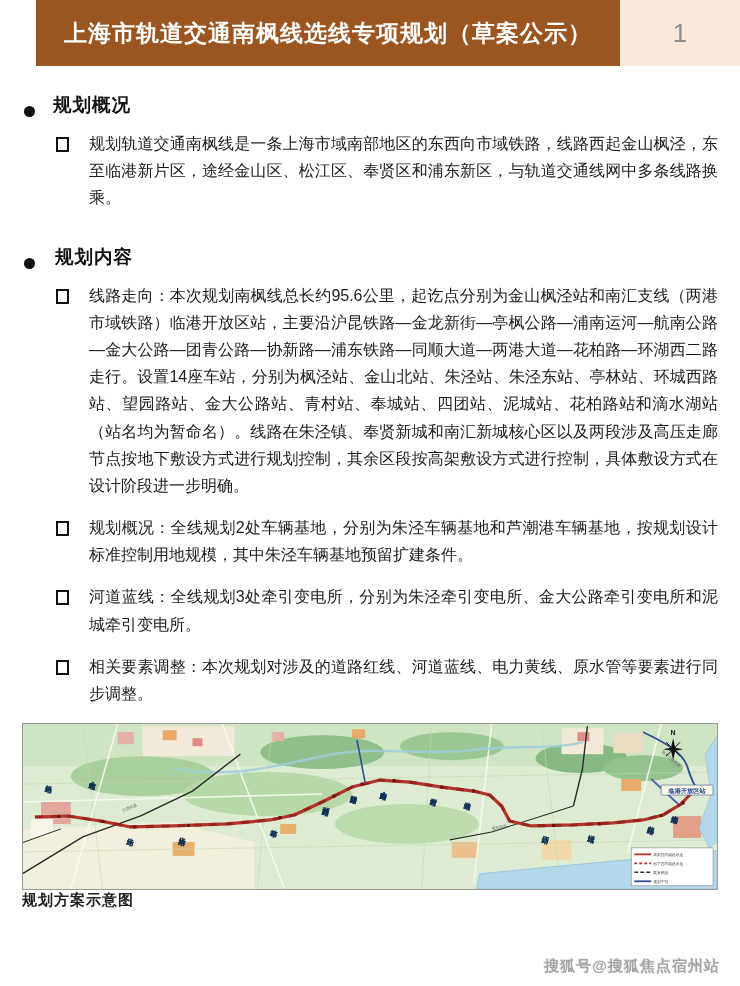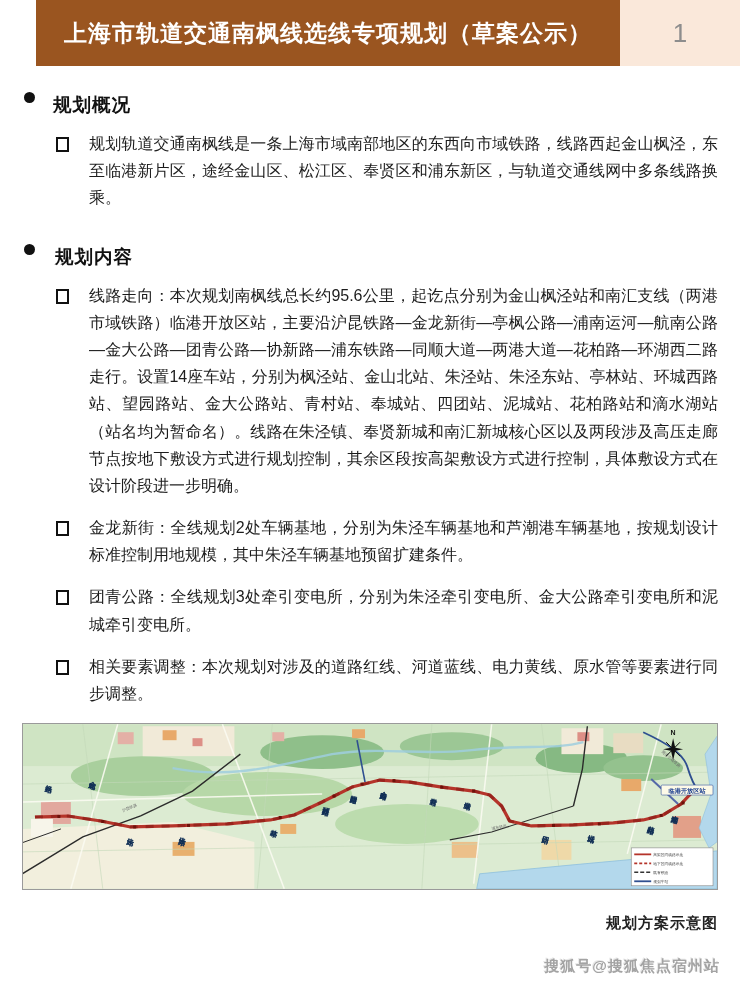--- a/index.html
+++ b/index.html
@@ -22,21 +22,21 @@
   .hdr-page{
     width:120px;
     background:#fae8da;
     color:#8d8d8d;
     display:flex;align-items:center;justify-content:center;
     font-size:26px;
   }
   
   .content{padding:0 22px;}
   .sec-head{
-    display:flex;align-items:flex-start;gap:18px;
+    display:flex;align-items:flex-end;gap:18px;
     margin:26px 0 6px 2px;
   }
   .sec-bullet{
     width:11px;height:11px;border-radius:50%;
     background:#111;flex:0 0 auto;
   }
   .sec-title{font-size:18.5px;font-weight:bold;color:#111;letter-spacing:1px;}
   .item{
     display:flex;gap:20px;
     margin:13px 0 15px 34px;
@@ -54,23 +54,23 @@
   }
   .plabel{font-weight:normal;}
   
   .map-frame{
     margin:16px 0 0 0;
     border:1px solid #9a9a9a;
     background:#dcebd2;
     line-height:0;
   }
   .map-caption{
-    text-align:right;
+    text-align:left;
     font-size:15px;font-weight:bold;color:#222;
-    margin-top:24px;letter-spacing:1px;
+    margin-top:1px;letter-spacing:1px;
   }
   .watermark{
     position:absolute;right:20px;bottom:10px;
     font-size:15px;font-weight:bold;
     color:#a3a3a3;
     text-shadow:1px 1px 0 #ffffff,-1px -1px 0 #e8e8e8;
     letter-spacing:1px;
   }
   
   .stn{
@@ -110,25 +110,25 @@
       <span class="sec-bullet"></span>
       <span class="sec-title">规划内容</span>
     </div>
 
     <div class="item">
       <span class="item-bullet"></span>
       <p><span class="plabel">线路走向：</span><span>本次规划南枫线总长约95.6公里，起讫点分别为金山枫泾站和南汇支线（两港市域铁路）临港开放区站，主要沿沪昆铁路—金龙新街—亭枫公路—浦南运河—航南公路—金大公路—团青公路—协新路—浦东铁路—同顺大道—两港大道—花柏路—环湖西二路走行。设置14座车站，分别为枫泾站、金山北站、朱泾站、朱泾东站、亭林站、环城西路站、望园路站、金大公路站、青村站、奉城站、四团站、泥城站、花柏路站和滴水湖站（站名均为暂命名）。线路在朱泾镇、奉贤新城和南汇新城核心区以及两段涉及高压走廊节点按地下敷设方式进行规划控制，其余区段按高架敷设方式进行控制，具体敷设方式在设计阶段进一步明确。</span></p>
     </div>
     <div class="item">
       <span class="item-bullet"></span>
-      <p><span class="plabel">金龙新街：</span><span>全线规划2处车辆基地，分别为朱泾车辆基地和芦潮港车辆基地，按规划设计标准控制用地规模，其中朱泾车辆基地预留扩建条件。</span></p>
-    </div>
-    <div class="item">
-      <span class="item-bullet"></span>
-      <p><span class="plabel">团青公路：</span><span>全线规划3处牵引变电所，分别为朱泾牵引变电所、金大公路牵引变电所和泥城牵引变电所。</span></p>
+      <p><span class="plabel">规划概况：</span><span>全线规划2处车辆基地，分别为朱泾车辆基地和芦潮港车辆基地，按规划设计标准控制用地规模，其中朱泾车辆基地预留扩建条件。</span></p>
+    </div>
+    <div class="item">
+      <span class="item-bullet"></span>
+      <p><span class="plabel">河道蓝线：</span><span>全线规划3处牵引变电所，分别为朱泾牵引变电所、金大公路牵引变电所和泥城牵引变电所。</span></p>
     </div>
     <div class="item">
       <span class="item-bullet"></span>
       <p><span class="plabel">相关要素调整：</span><span>本次规划对涉及的道路红线、河道蓝线、电力黄线、原水管等要素进行同步调整。</span></p>
     </div>
 
     <div class="map-frame">
       <svg width="694" height="165" viewBox="0 0 696 165" xmlns="http://www.w3.org/2000/svg">
 
         <rect x="0" y="0" width="696" height="165" fill="#dcebd2"></rect>

